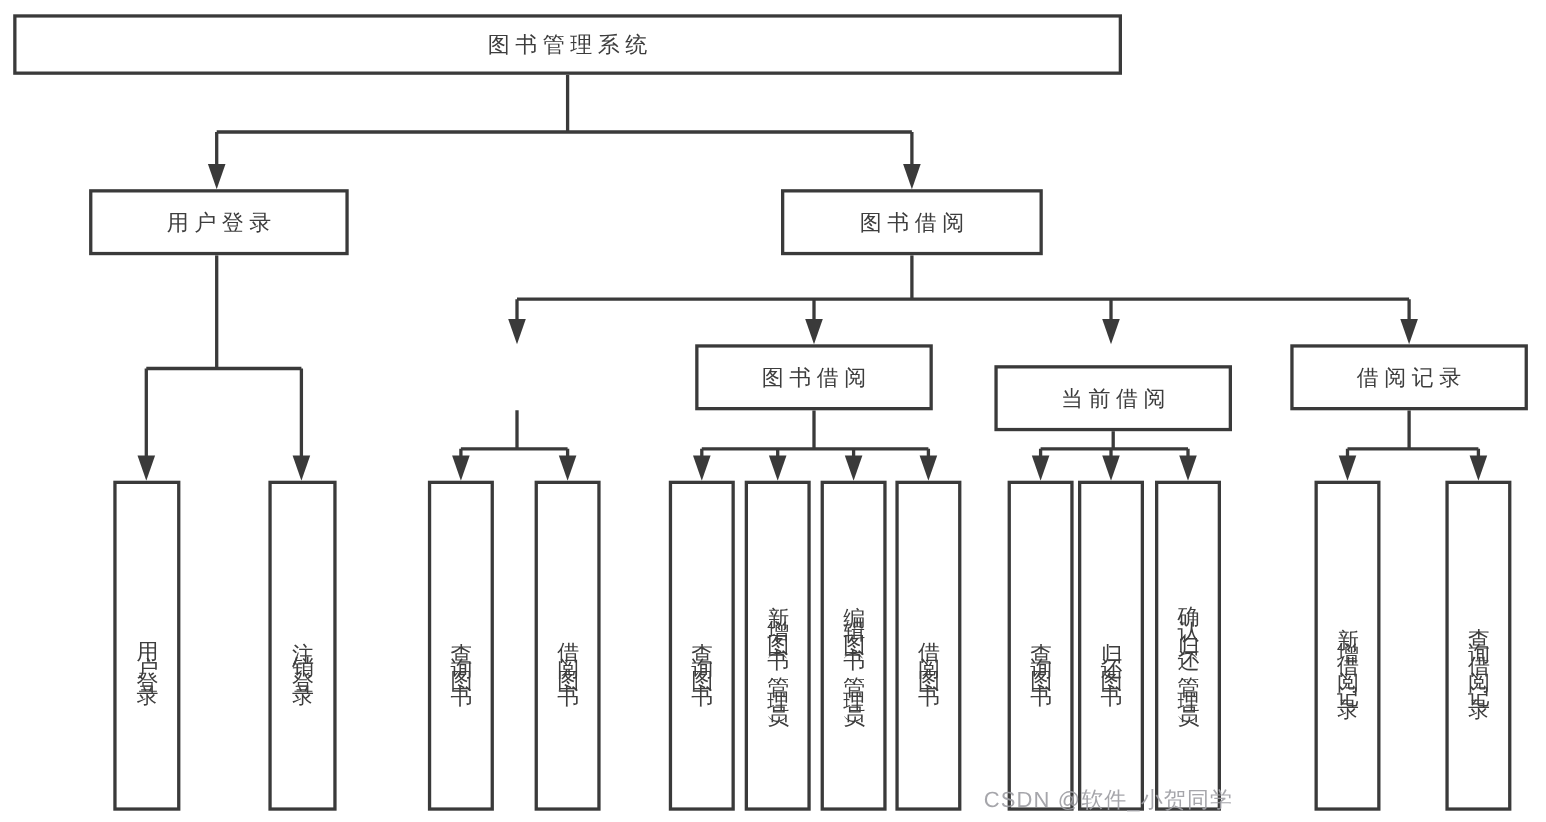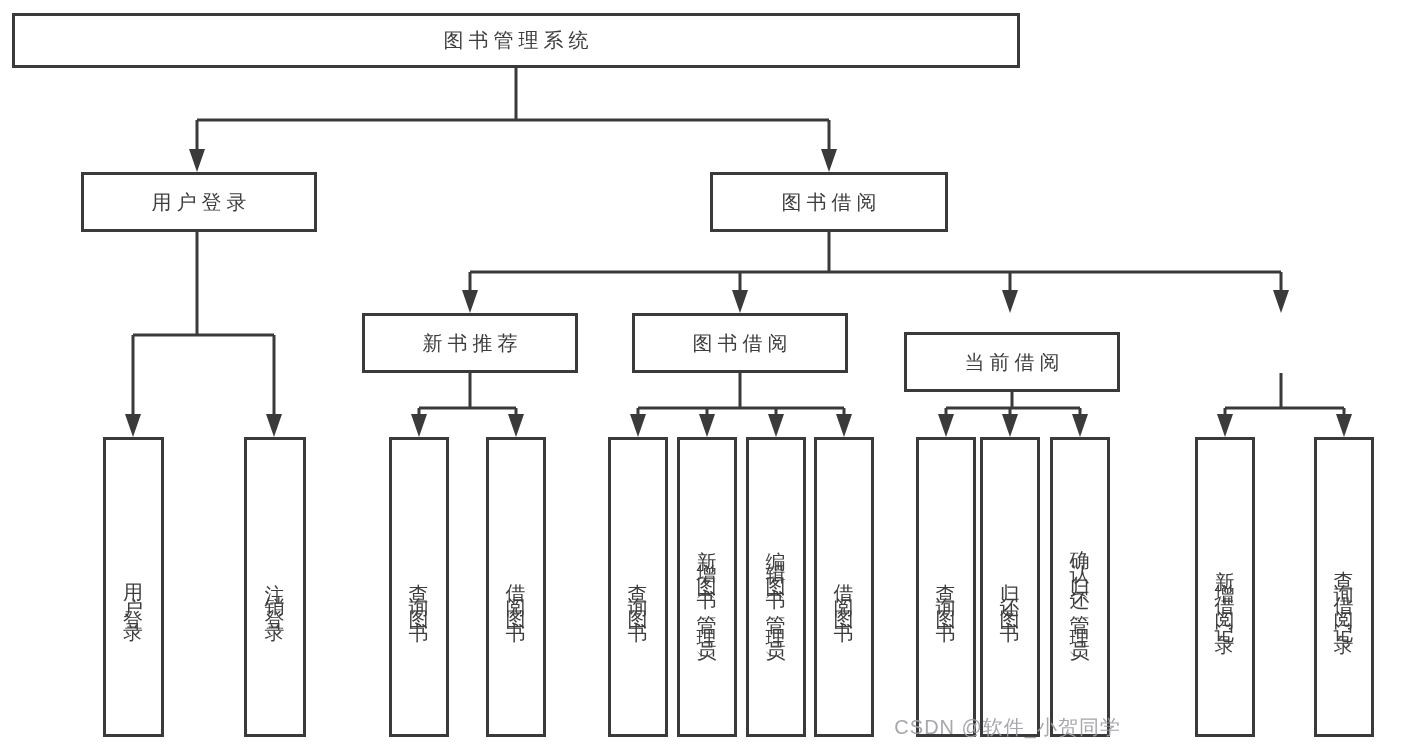--- a/index.html
+++ b/index.html
@@ -143,23 +143,23 @@
       <polygon points="1217,414 1233,414 1225,437"></polygon>
       <polygon points="1336,414 1352,414 1344,437"></polygon>
     </g>
   </svg>
 
   <div class="node root">图书管理系统</div>
 
   <div class="node lv2-a">用户登录</div>
   <div class="node lv2-b">图书借阅</div>
 
-  <div class="node lv3 lv3-a">新书推荐</div>
   <div class="node lv3 lv3-b">图书借阅</div>
   <div class="node lv3 lv3-c">当前借阅</div>
+  <div class="node lv3 lv3-d">借阅记录</div>
 
   <div class="leaf a1">
     <span>用户登录</span>
   </div>
   <div class="leaf a2">
     <span>注销登录</span>
   </div>
 
   <div class="leaf b1">
     <span>查询图书</span>

